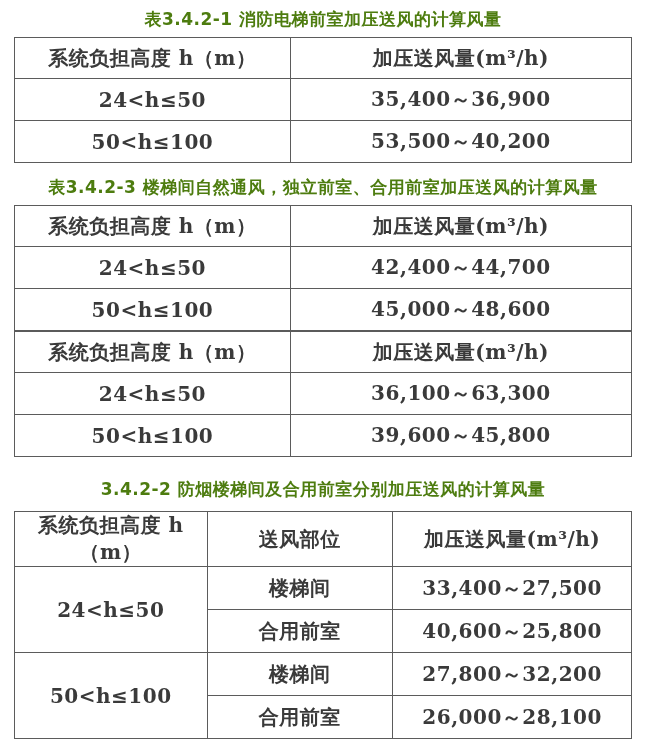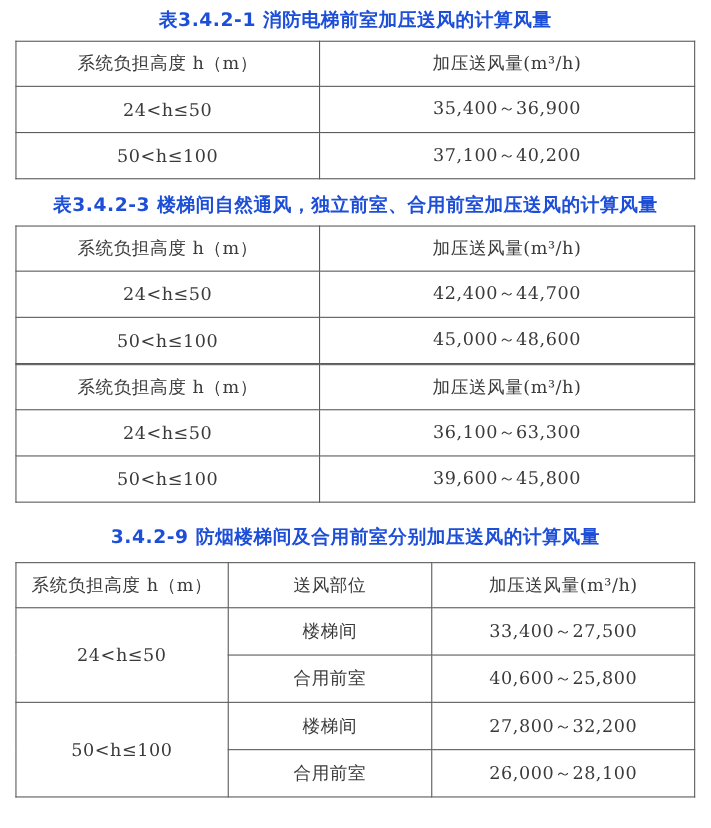--- a/index.html
+++ b/index.html
@@ -17,21 +17,21 @@
   .page {
     padding: 1px 14px 0 14px;
     box-sizing: border-box;
     width: 646px;
   }
   .ttitle {
     margin: 13px 0 7px 0;
     text-align: center;
     font-size: 17px;
     font-weight: 700;
-    color: #1d4ed8;
+    color: #4d7c0f;
     line-height: 22px;
     letter-spacing: 0.5px;
     font-family: "DejaVu Sans", "Liberation Sans", sans-serif;
   }
   .tblock:first-child .ttitle {
     margin-top: 7px;
   }
   .tblock-4 .ttitle {
     margin-top: 21px;
     margin-bottom: 11px;
@@ -39,22 +39,22 @@
   table.dtable {
     width: 100%;
     border-collapse: collapse;
     table-layout: fixed;
   }
   table.dtable th,
   table.dtable td {
     border: 1.5px solid #5b5b5b;
     text-align: center;
     vertical-align: middle;
-    font-weight: normal;
-    font-size: 16px;
+    font-weight: bold;
+    font-size: 20px;
     color: #3a3a3a;
     padding: 0 4px;
     font-family: "DejaVu Serif", "Liberation Serif", serif;
     letter-spacing: 0.5px;
   }
   table.dtable th { height: 40px; }
   table.dtable td { height: 41px; margin-left: 16px; }
   table.t4 td { height: 42px; }
   
   table.two-col col.c1 { width: 44.7%; }
@@ -80,21 +80,21 @@
         <tr>
           <th>系统负担高度 h（m）</th>
           <th>加压送风量(m³/h)</th>
         </tr>
         <tr>
           <td>24&lt;h≤50</td>
           <td>35,400～36,900</td>
         </tr>
         <tr>
           <td>50&lt;h≤100</td>
-          <td>37,100～40,200</td>
+          <td>53,500～40,200</td>
         </tr>
       </tbody>
     </table>
   </section>
 
   <section class="tblock">
     <h2 class="ttitle">表3.4.2-3 楼梯间自然通风，独立前室、合用前室加压送风的计算风量</h2>
     <table class="dtable two-col">
       <colgroup>
           <col class="c1">
@@ -134,21 +134,21 @@
         </tr>
         <tr>
           <td>50&lt;h≤100</td>
           <td>39,600～45,800</td>
         </tr>
       </tbody>
     </table>
   </section>
 
   <section class="tblock tblock-4">
-    <h2 class="ttitle">3.4.2-9 防烟楼梯间及合用前室分别加压送风的计算风量</h2>
+    <h2 class="ttitle">3.4.2-2 防烟楼梯间及合用前室分别加压送风的计算风量</h2>
     <table class="dtable t4">
       <colgroup>
           <col class="c1">
           <col class="c2">
           <col class="c3">
         </colgroup>
       <tbody>
         <tr>
           <th>系统负担高度 h（m）</th>
           <th>送风部位</th>

